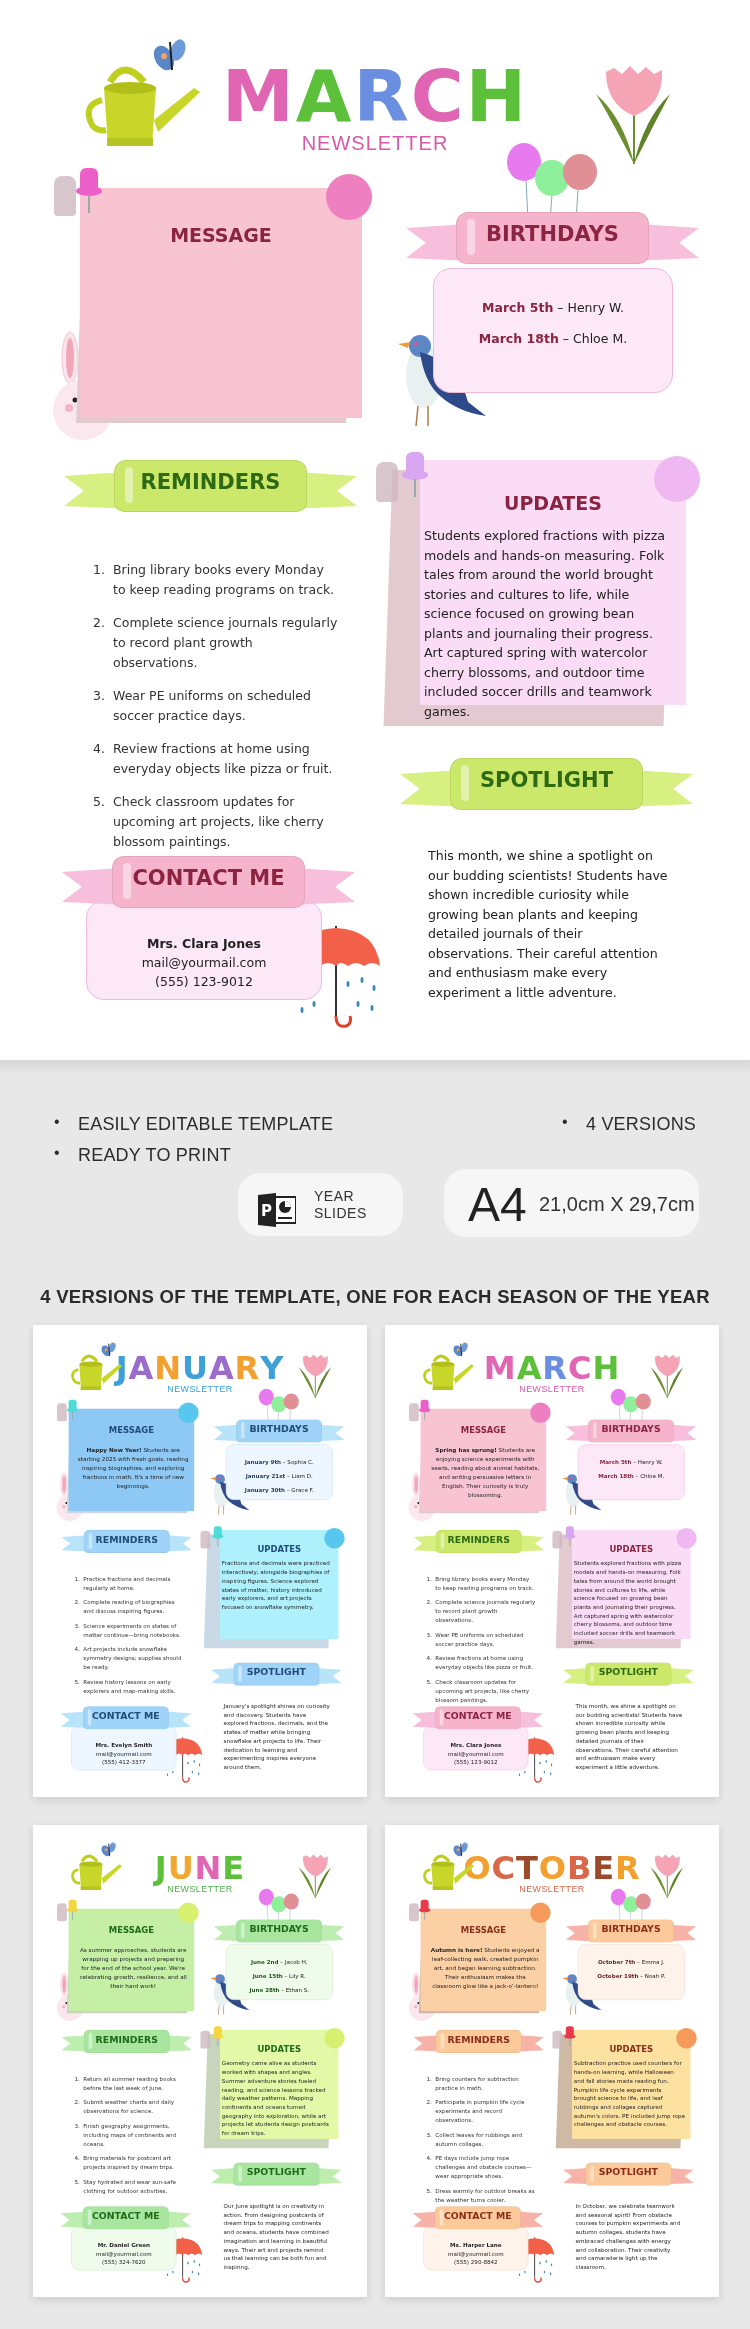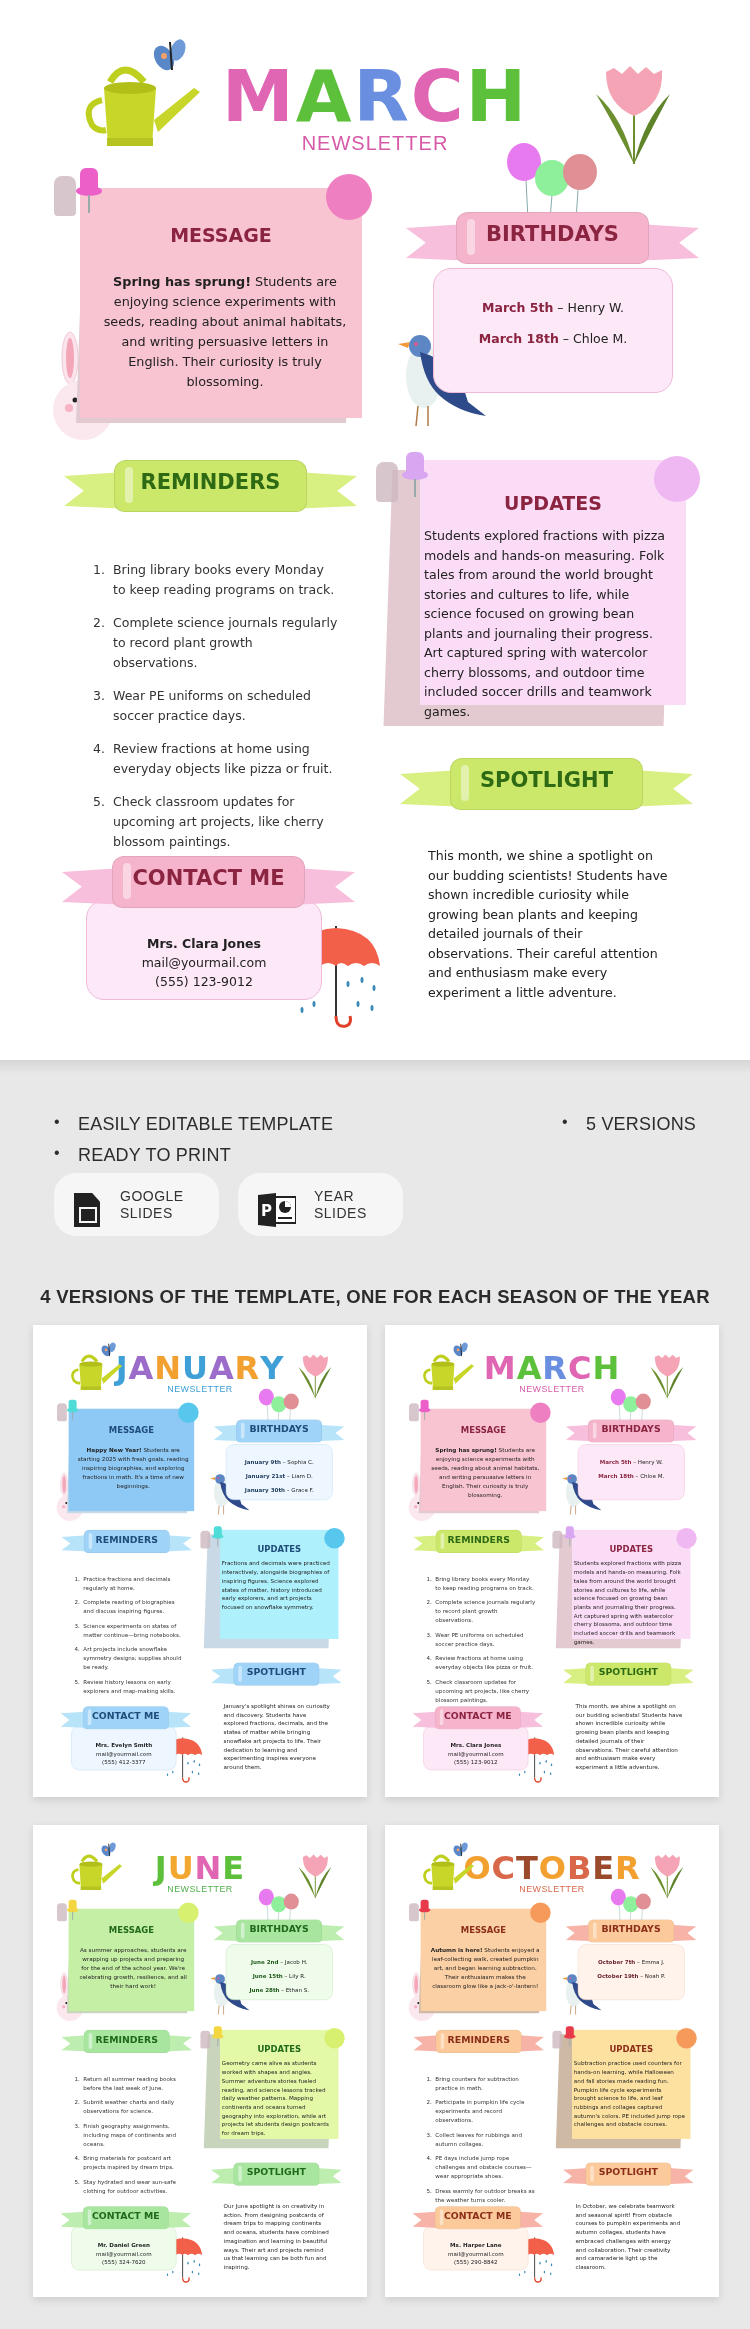--- a/index.html
+++ b/index.html
@@ -138,23 +138,20 @@
       <div class="shadow" style="left: 10px; top: 18px; width: 270px; height: 225px; transform: skewX(-2deg); background: rgb(227, 201, 208);"></div>
       <div class="paper" style="left: 10px; top: 8px; width: 282px; height: 230px; background: rgb(249, 196, 210);"></div>
       <div class="pin-shadow" style="left:-16px; top:-4px;"></div>
       <div class="pin" style="left:6px; top:-12px;">
         <div class="head" style="background: rgb(236, 95, 201);"></div>
         <div class="base" style="background: rgb(236, 95, 201);"></div>
         <div class="needle"></div>
       </div>
       <div class="tape" style="left: 256px; top: -6px; background: rgb(238, 127, 192);"></div>
       <div class="heading" style="position: absolute; left: 10px; width: 282px; top: 44px; font-size: 19px; color: rgb(138, 36, 64);">MESSAGE</div>
-      <div class="body-text" style="position:absolute; left:30px; width:250px; top:92px; text-align:center; font-size:12.8px;">
-        <b>Spring has sprung!</b><span> Students are enjoying science experiments with seeds, reading about animal habitats, and writing persuasive letters in English. Their curiosity is truly blossoming.</span>
-      </div>
     </div>
 
     <div class="box" style="left: 433px; top: 268px; width: 240px; height: 125px; background: rgb(253, 232, 247); border-color: rgb(239, 185, 216);"></div>
     <div class="ribbon" style="left:406px; top:208px; width:293px;">
       <div class="tail l" style="background: rgb(247, 191, 220);"></div>
       <div class="tail r" style="background: rgb(247, 191, 220);"></div>
       <div class="band" style="background: rgb(246, 180, 204);">
         <div class="shine"></div>
       </div>
       <div class="label heading" style="color: rgb(138, 36, 64);">BIRTHDAYS</div>
@@ -218,46 +215,43 @@
       <div>mail@yourmail.com</div>
       <div>(555) 123-9012</div>
     </div>
   </div>
 
 <div class="features">
   <div class="topshade"></div>
   <div class="bullets">
     <div class="b" style="left:78px; top:54px;">EASILY EDITABLE TEMPLATE</div>
     <div class="b" style="left:78px; top:85px;">READY TO PRINT</div>
-    <div class="b" style="left:586px; top:54px;">5 VERSIONS</div>
+    <div class="b" style="left:586px; top:54px;">4 VERSIONS</div>
   </div>
 
-  <div class="pill" style="left:54px; top:113px; width:165px; height:63px;">
-    <div class="gs-icon"></div>
-    <div class="ptxt" style="left:66px; top:15px;">
-      <div>GOOGLE</div>
-        <div>SLIDES</div>
-    </div>
-  </div>
 
   <div class="pill" style="left:238px; top:113px; width:165px; height:63px;">
     <svg class="pp-icon" viewBox="0 0 38 34">
       <rect x="12" y="4" width="26" height="26" fill="#fff" stroke="#222" stroke-width="2"></rect>
       <path d="M0 2 L18 0 L18 34 L0 32 Z" fill="#222"></path>
       <text x="3" y="23" font-family="DejaVu Sans, sans-serif" font-weight="700" font-size="15" fill="#fff">P</text>
       <circle cx="27" cy="14" r="6" fill="#222"></circle>
       <path d="M27 14 L27 8 A6 6 0 0 1 33 14 Z" fill="#fff"></path>
       <rect x="20" y="24" width="14" height="2" fill="#222"></rect>
     </svg>
     <div class="ptxt" style="left:76px; top:15px;">
       <div>YEAR</div>
         <div>SLIDES</div>
     </div>
   </div>
 
+  <div class="pill" style="left:444px; top:109px; width:255px; height:68px;">
+    <div class="a4-big" style="left:24px; top:8px;">A4</div>
+    <div class="a4-dim" style="left:95px; top:24px;">21,0cm X 29,7cm</div>
+  </div>
 
   <div class="section-title">4 VERSIONS OF THE TEMPLATE, ONE FOR EACH SEASON OF THE YEAR</div>
 
   <div class="thumb" style="left:33px; top:265px;">
       <div class="scaler">
         <div class="nl">
     <div class="title"><span style="color: rgb(63, 160, 216);">J</span><span style="color: rgb(155, 108, 201);">A</span><span style="color: rgb(242, 160, 48);">N</span><span style="color: rgb(63, 160, 216);">U</span><span style="color: rgb(155, 108, 201);">A</span><span style="color: rgb(242, 160, 48);">R</span><span style="color: rgb(63, 160, 216);">Y</span></div>
     <div class="subtitle" style="color: rgb(58, 159, 214);">NEWSLETTER</div>
 
     <svg class="deco" style="left:82px; top:60px;" width="130" height="90" viewBox="0 0 130 90">

